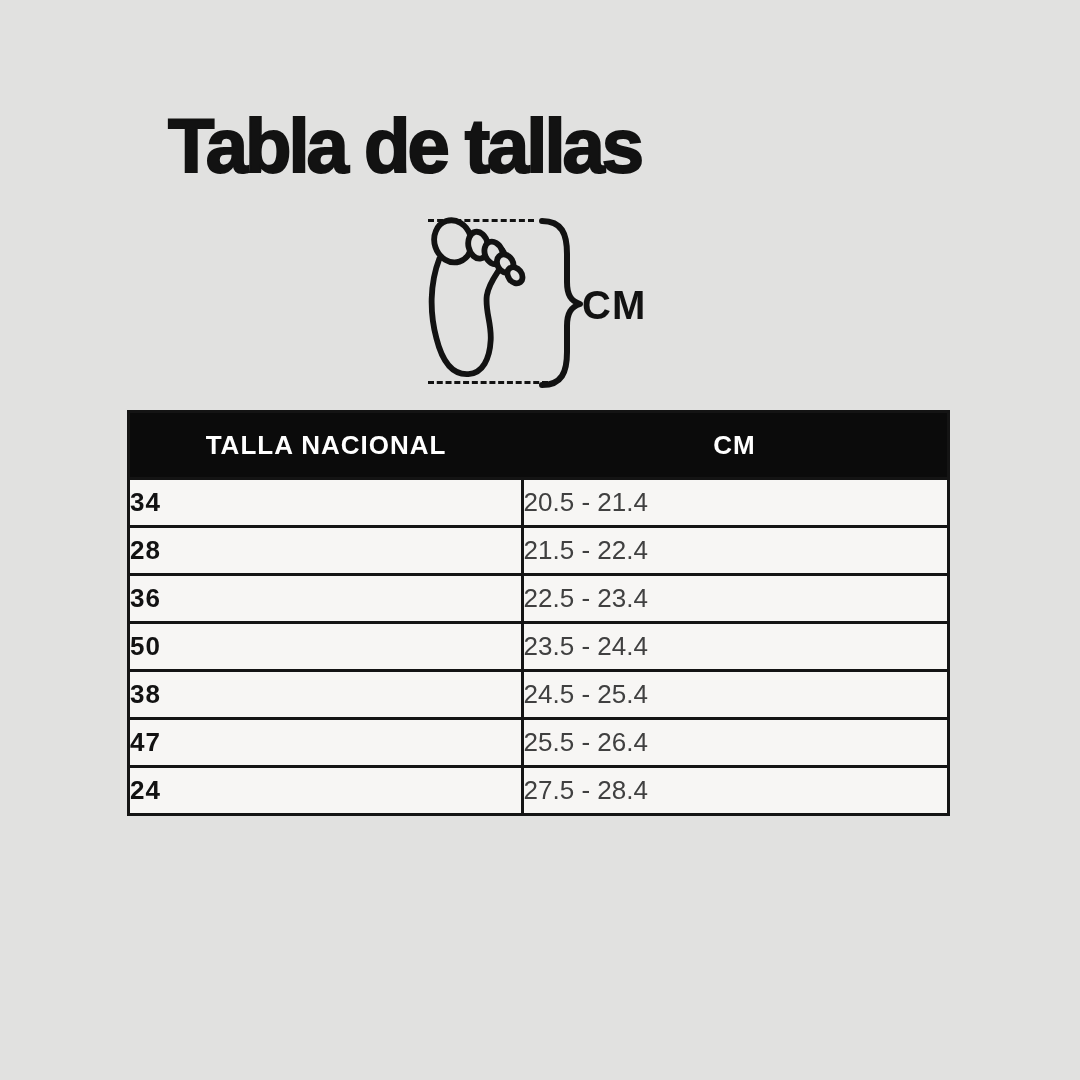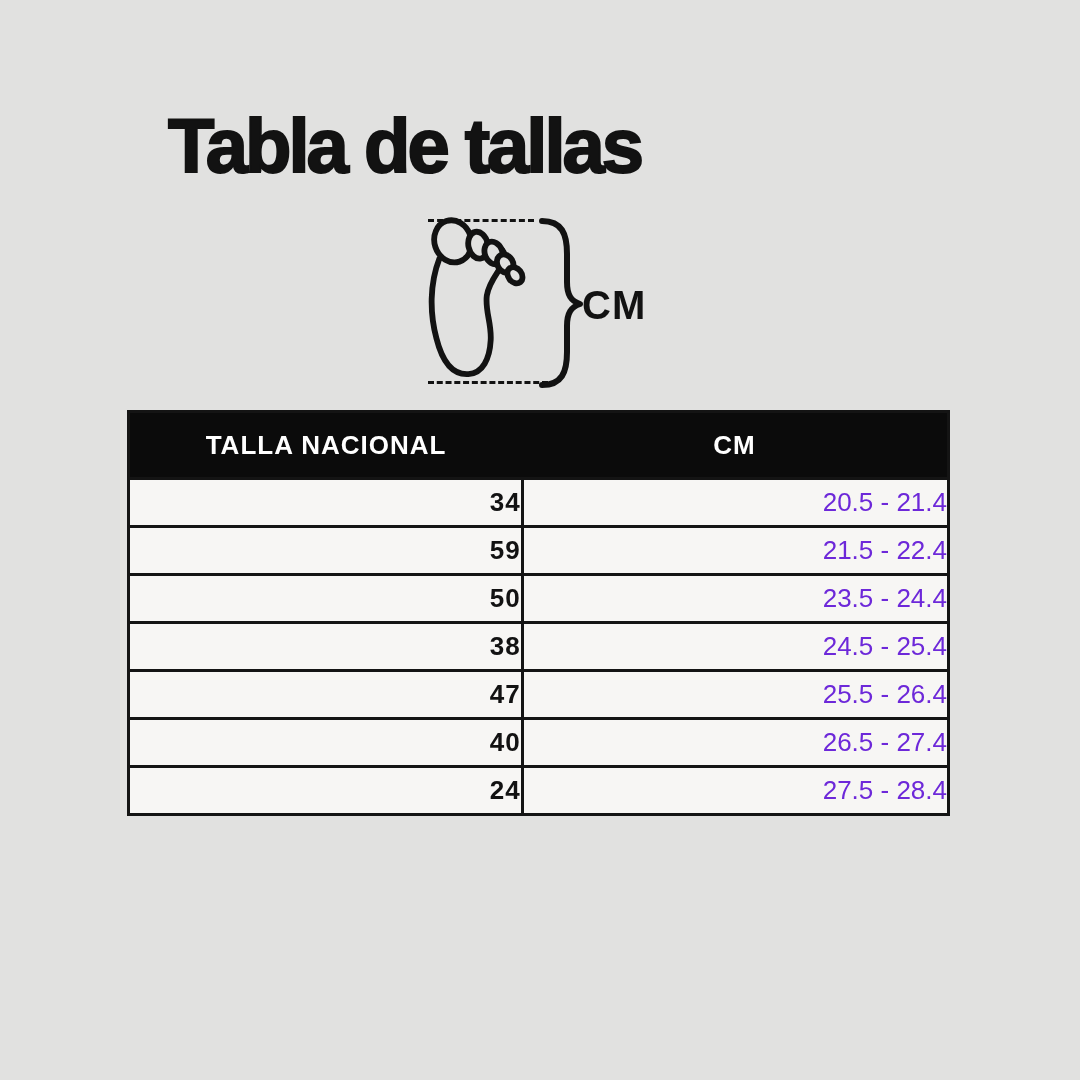--- a/index.html
+++ b/index.html
@@ -54,28 +54,28 @@
     height:67px;
     font-size:26px;
     font-weight:700;
     letter-spacing:1px;
     vertical-align:middle;
   }
   .size-table td{
     background:var(--cell-bg);
     border:3px solid var(--border);
     height:48px;
-    text-align:right;
+    text-align:left;
     vertical-align:middle;
     font-size:26px;
   }
   .size-table col.c-size{width:48%;}
   .size-table col.c-cm{width:52%;}
   .size-table td.col-size{font-weight:700;letter-spacing:1px;}
-  .size-table td.col-cm{font-weight:400;color:#6d28d9;}
+  .size-table td.col-cm{font-weight:400;color:#404040;}
 </style>
 </head>
 <body>
 
 <div class="page">
 
   <h1 class="title">Tabla de tallas</h1>
 
   <div class="diagram">
     <div class="dash-line dash-top"></div>
@@ -124,40 +124,40 @@
           <th>TALLA NACIONAL</th>
           <th>CM</th>
         </tr>
       </thead>
       <tbody>
           <tr>
             <td class="col-size">34</td>
             <td class="col-cm">20.5 - 21.4</td>
           </tr>
           <tr>
-            <td class="col-size">59</td>
+            <td class="col-size">28</td>
             <td class="col-cm">21.5 - 22.4</td>
+          </tr>
+          <tr>
+            <td class="col-size">36</td>
+            <td class="col-cm">22.5 - 23.4</td>
           </tr>
           <tr>
             <td class="col-size">50</td>
             <td class="col-cm">23.5 - 24.4</td>
           </tr>
           <tr>
             <td class="col-size">38</td>
             <td class="col-cm">24.5 - 25.4</td>
           </tr>
           <tr>
             <td class="col-size">47</td>
             <td class="col-cm">25.5 - 26.4</td>
           </tr>
           <tr>
-            <td class="col-size">40</td>
-            <td class="col-cm">26.5 - 27.4</td>
-          </tr>
-          <tr>
             <td class="col-size">24</td>
             <td class="col-cm">27.5 - 28.4</td>
           </tr>
         </tbody>
     </table>
   </div>
 
 </div>
 
 </body></html>

